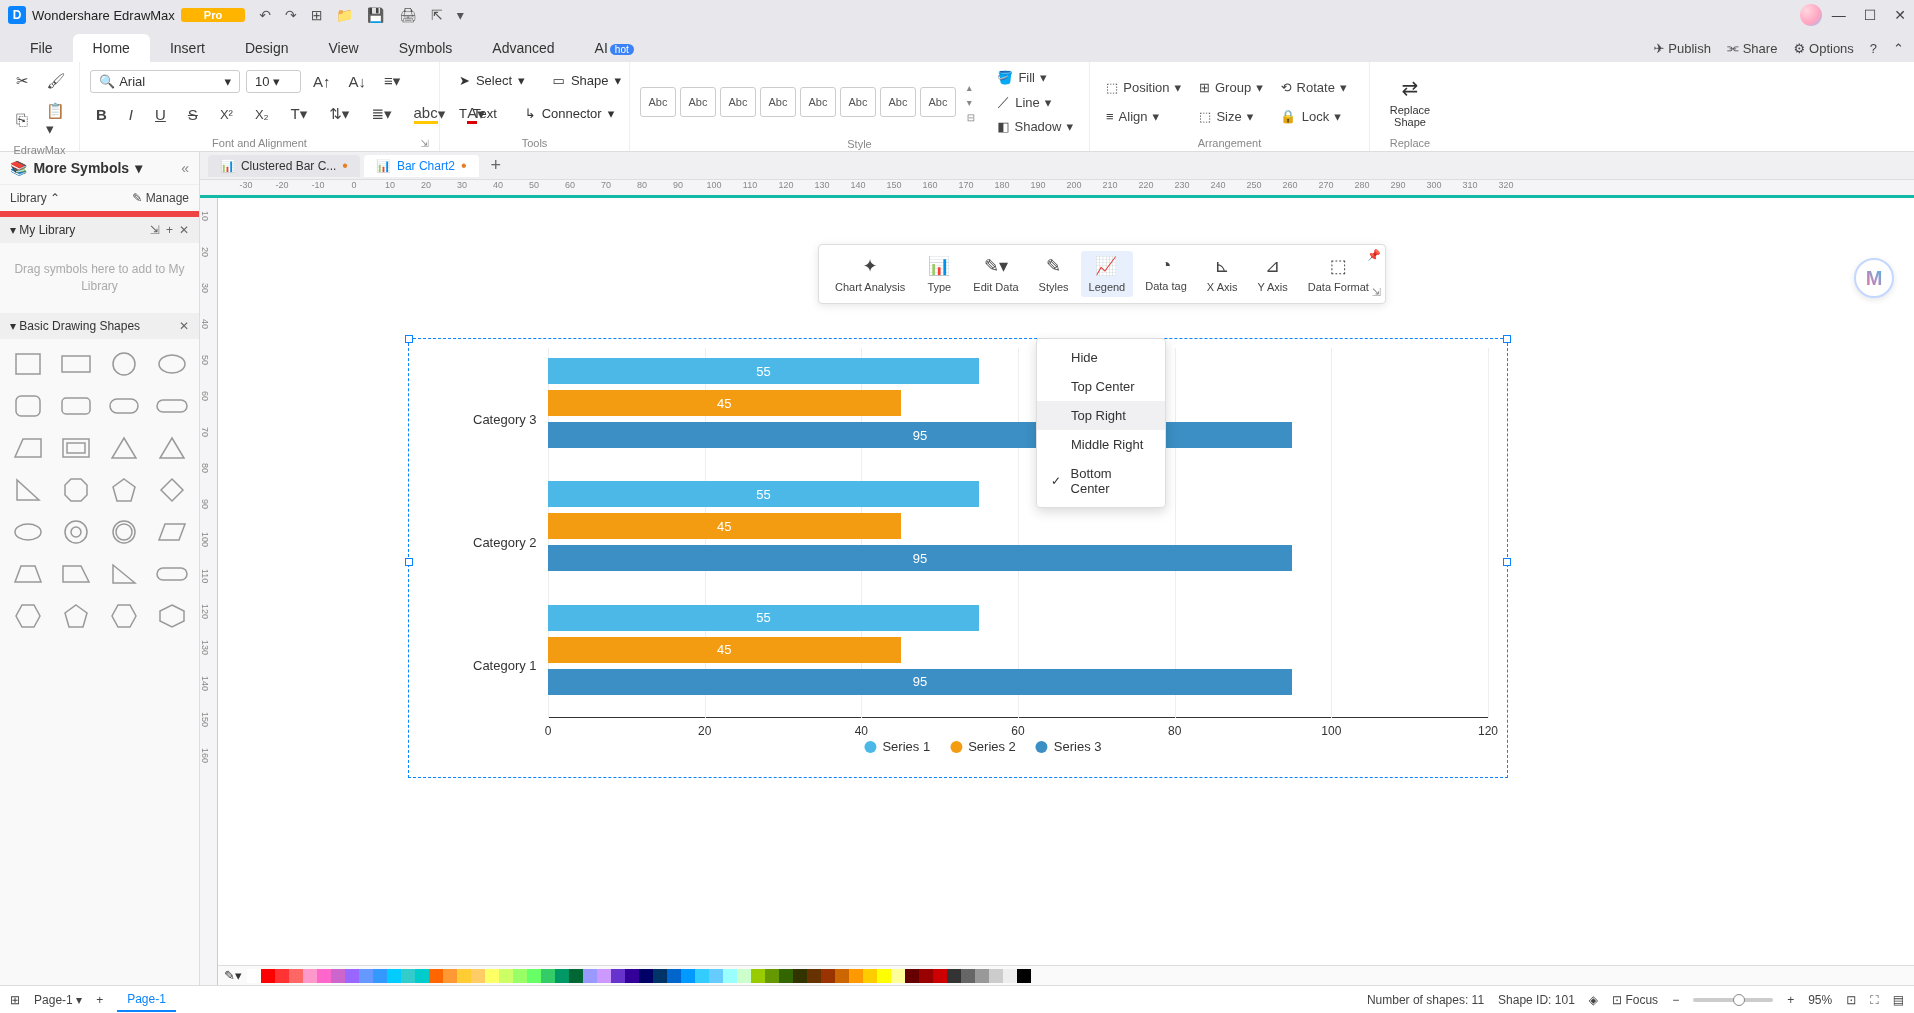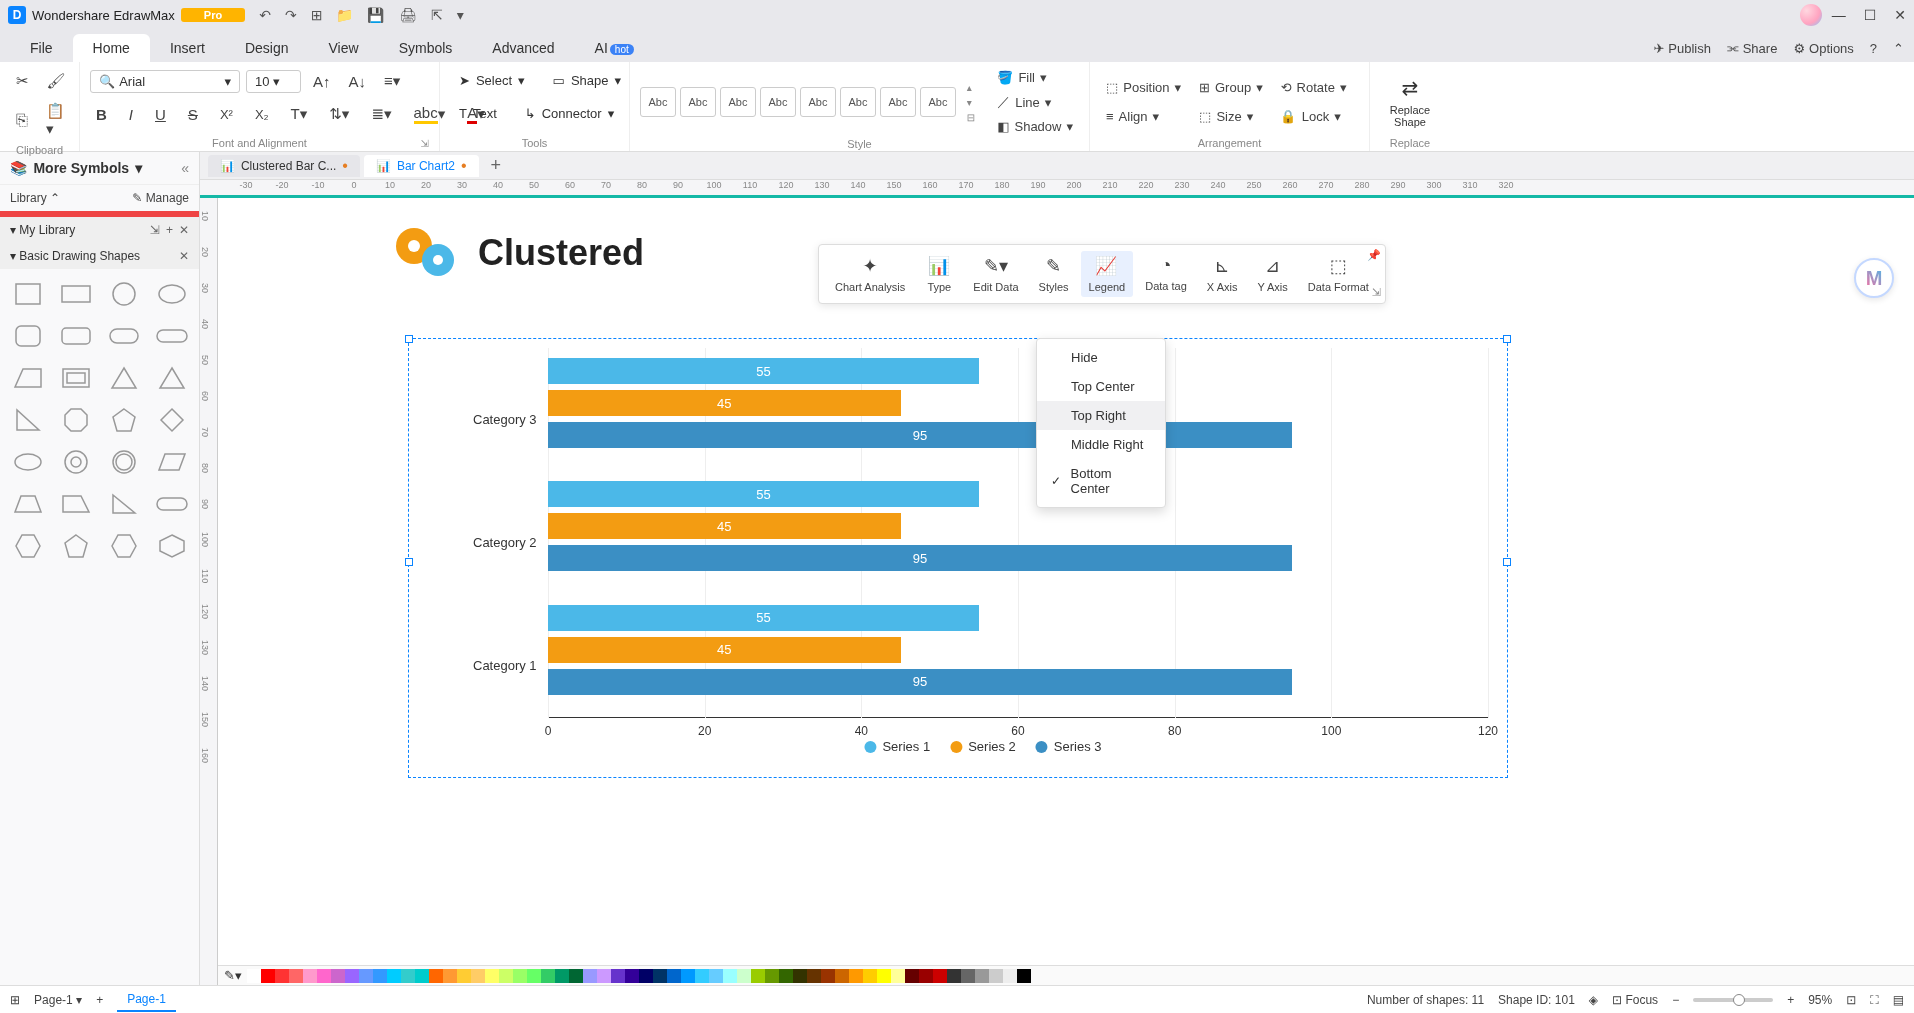--- a/index.html
+++ b/index.html
@@ -176,21 +176,21 @@
         <div style="display:flex;gap:6px">
           <span class="rb-btn">✂</span>
           <span class="rb-btn">🖌</span>
         </div>
         <div style="display:flex;gap:6px">
           <span class="rb-btn">⎘</span>
           <span class="rb-btn">📋▾</span>
         </div>
       </div>
     </div>
-    <div class="group-label">Clipboard</div>
+    <div class="group-label">EdrawMax</div>
   </div>
 
   <div class="ribbon-group" style="width:360px">
     <div class="group-body" style="flex-direction:column;align-items:flex-start;gap:6px">
       <div style="display:flex;gap:6px;align-items:center">
         <div class="font-select">
             <span>🔍</span>
             <span>Arial</span>
             <span style="margin-left:auto">▾</span>
           </div>
@@ -305,20 +305,21 @@
       <span>✎ <span>Manage</span></span>
     </div>
     <div class="section-head">
       <span>▾ <span>My Library</span></span>
       <span class="icons">
           <span>⇲</span>
           <span>+</span>
           <span>✕</span>
         </span>
     </div>
+    <div class="mylib-empty">Drag symbols here to add to My Library</div>
     <div class="section-head">
       <span>▾ <span>Basic Drawing Shapes</span></span>
       <span class="icons">
           <span>✕</span>
         </span>
     </div>
     <div class="shapes-grid">
       <div class="shape-cell">
           <svg width="28" height="24">
             <rect x="2" y="2" width="24" height="20"></rect>
@@ -522,35 +523,20 @@
         <span>100</span>
         <span>110</span>
         <span>120</span>
         <span>130</span>
         <span>140</span>
         <span>150</span>
         <span>160</span>
       </div>
 
     <div class="canvas">
-      <div class="chart-title-area">
-        <div class="gear-icon">
-          <svg width="80" height="70" viewBox="0 0 80 70">
-            <g fill="#f39c12">
-                <circle cx="26" cy="28" r="18"></circle>
-                <circle cx="26" cy="28" r="6" fill="#fff"></circle>
-              </g>
-            <g fill="#4bb8e8">
-                <circle cx="50" cy="42" r="16"></circle>
-                <circle cx="50" cy="42" r="5" fill="#fff"></circle>
-              </g>
-          </svg>
-        </div>
-        <div class="chart-title">Clustered</div>
-      </div>
 
       <div class="chart-selection">
         <div class="sel-handle" style="left:-4px;top:-4px"></div>
         <div class="sel-handle" style="right:-4px;top:-4px"></div>
         <div class="sel-handle" style="left:-4px;top:50%"></div>
         <div class="sel-handle" style="right:-4px;top:50%"></div>
       </div>
 
       <div class="chart-plot" id="chartPlot">
         <div class="y-axis"></div>

